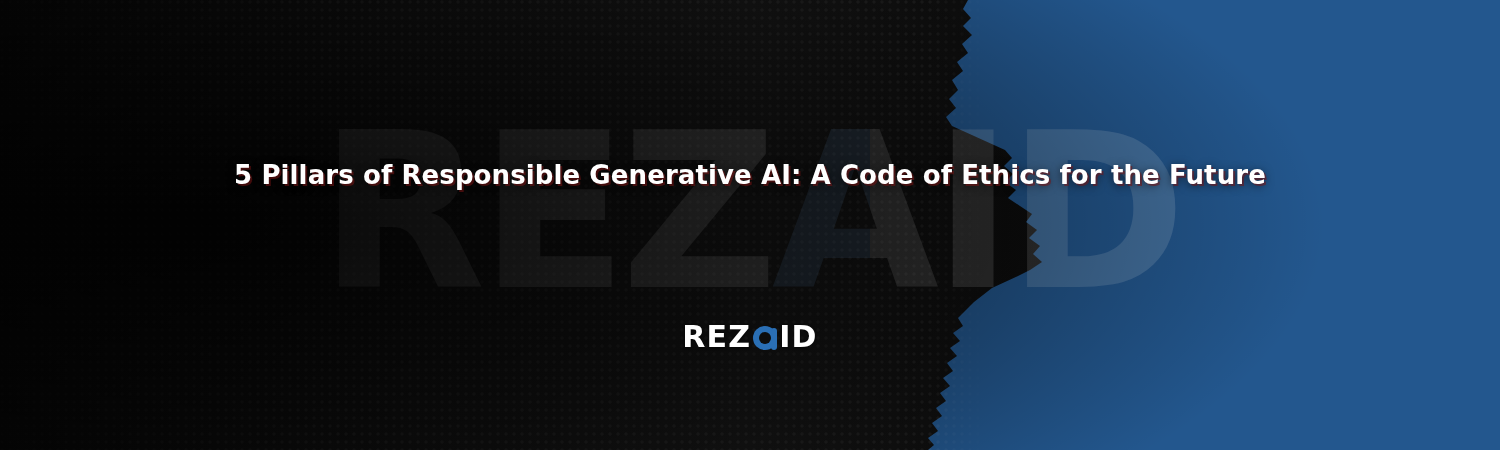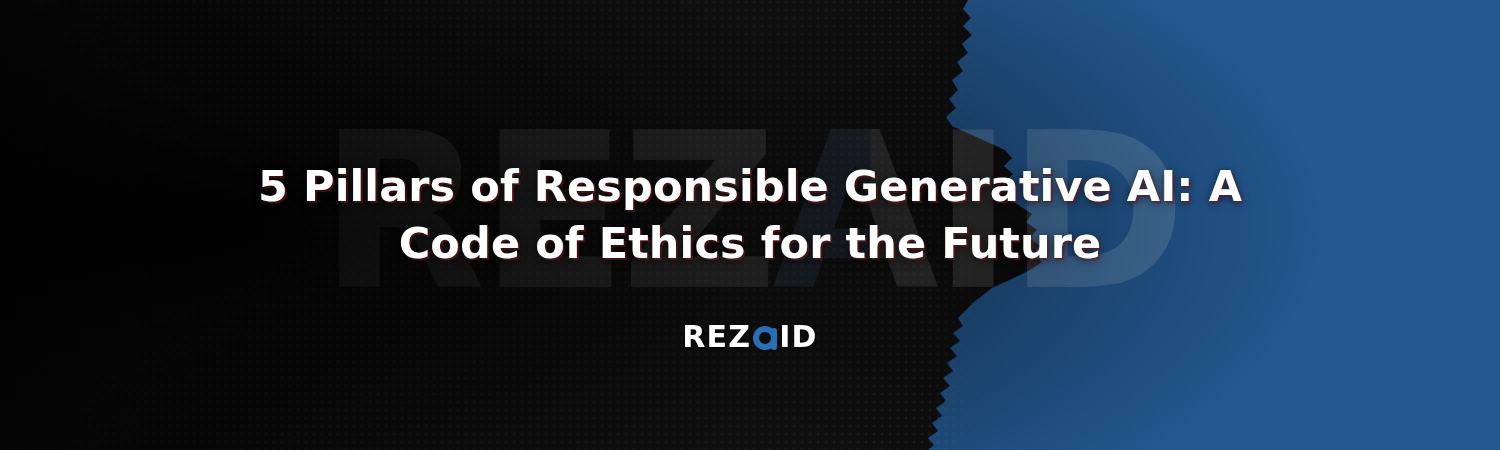--- a/index.html
+++ b/index.html
@@ -76,21 +76,21 @@
   }
 
   
   .headline{
     position:absolute;
     left:0; right:0;
     top:158px;
     z-index:7;
     text-align:center;
     color:#ffffff;
-    font-size:43px;
+    font-size:26px;
     font-weight:700;
     line-height:1.33;
     letter-spacing:.1px;
     padding:0 190px;
     text-shadow:2px 2px 0 rgba(120,20,20,.55), 0 2px 10px rgba(0,0,0,.6);
     font-family:"DejaVu Sans", sans-serif;
   }
 
   
   .logo{

